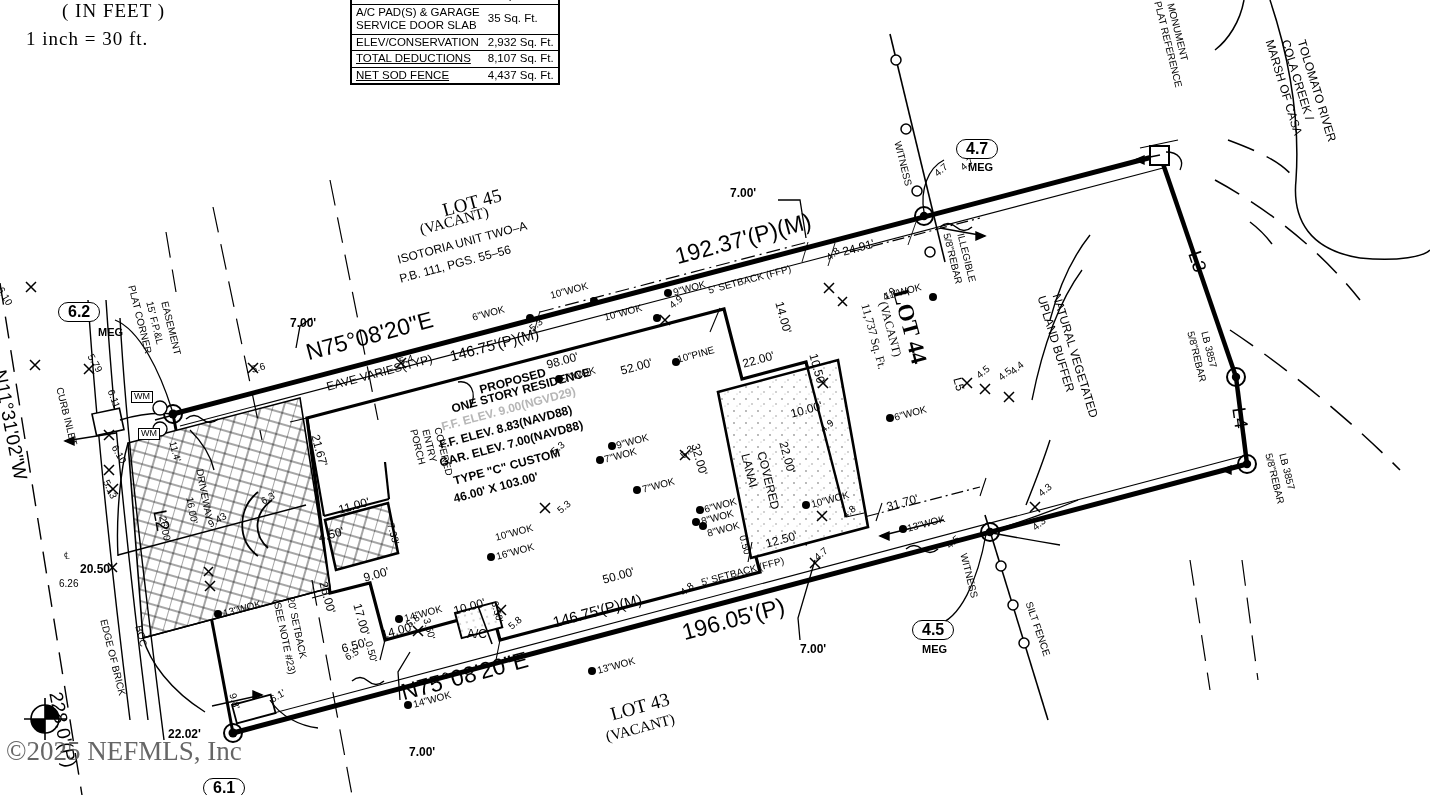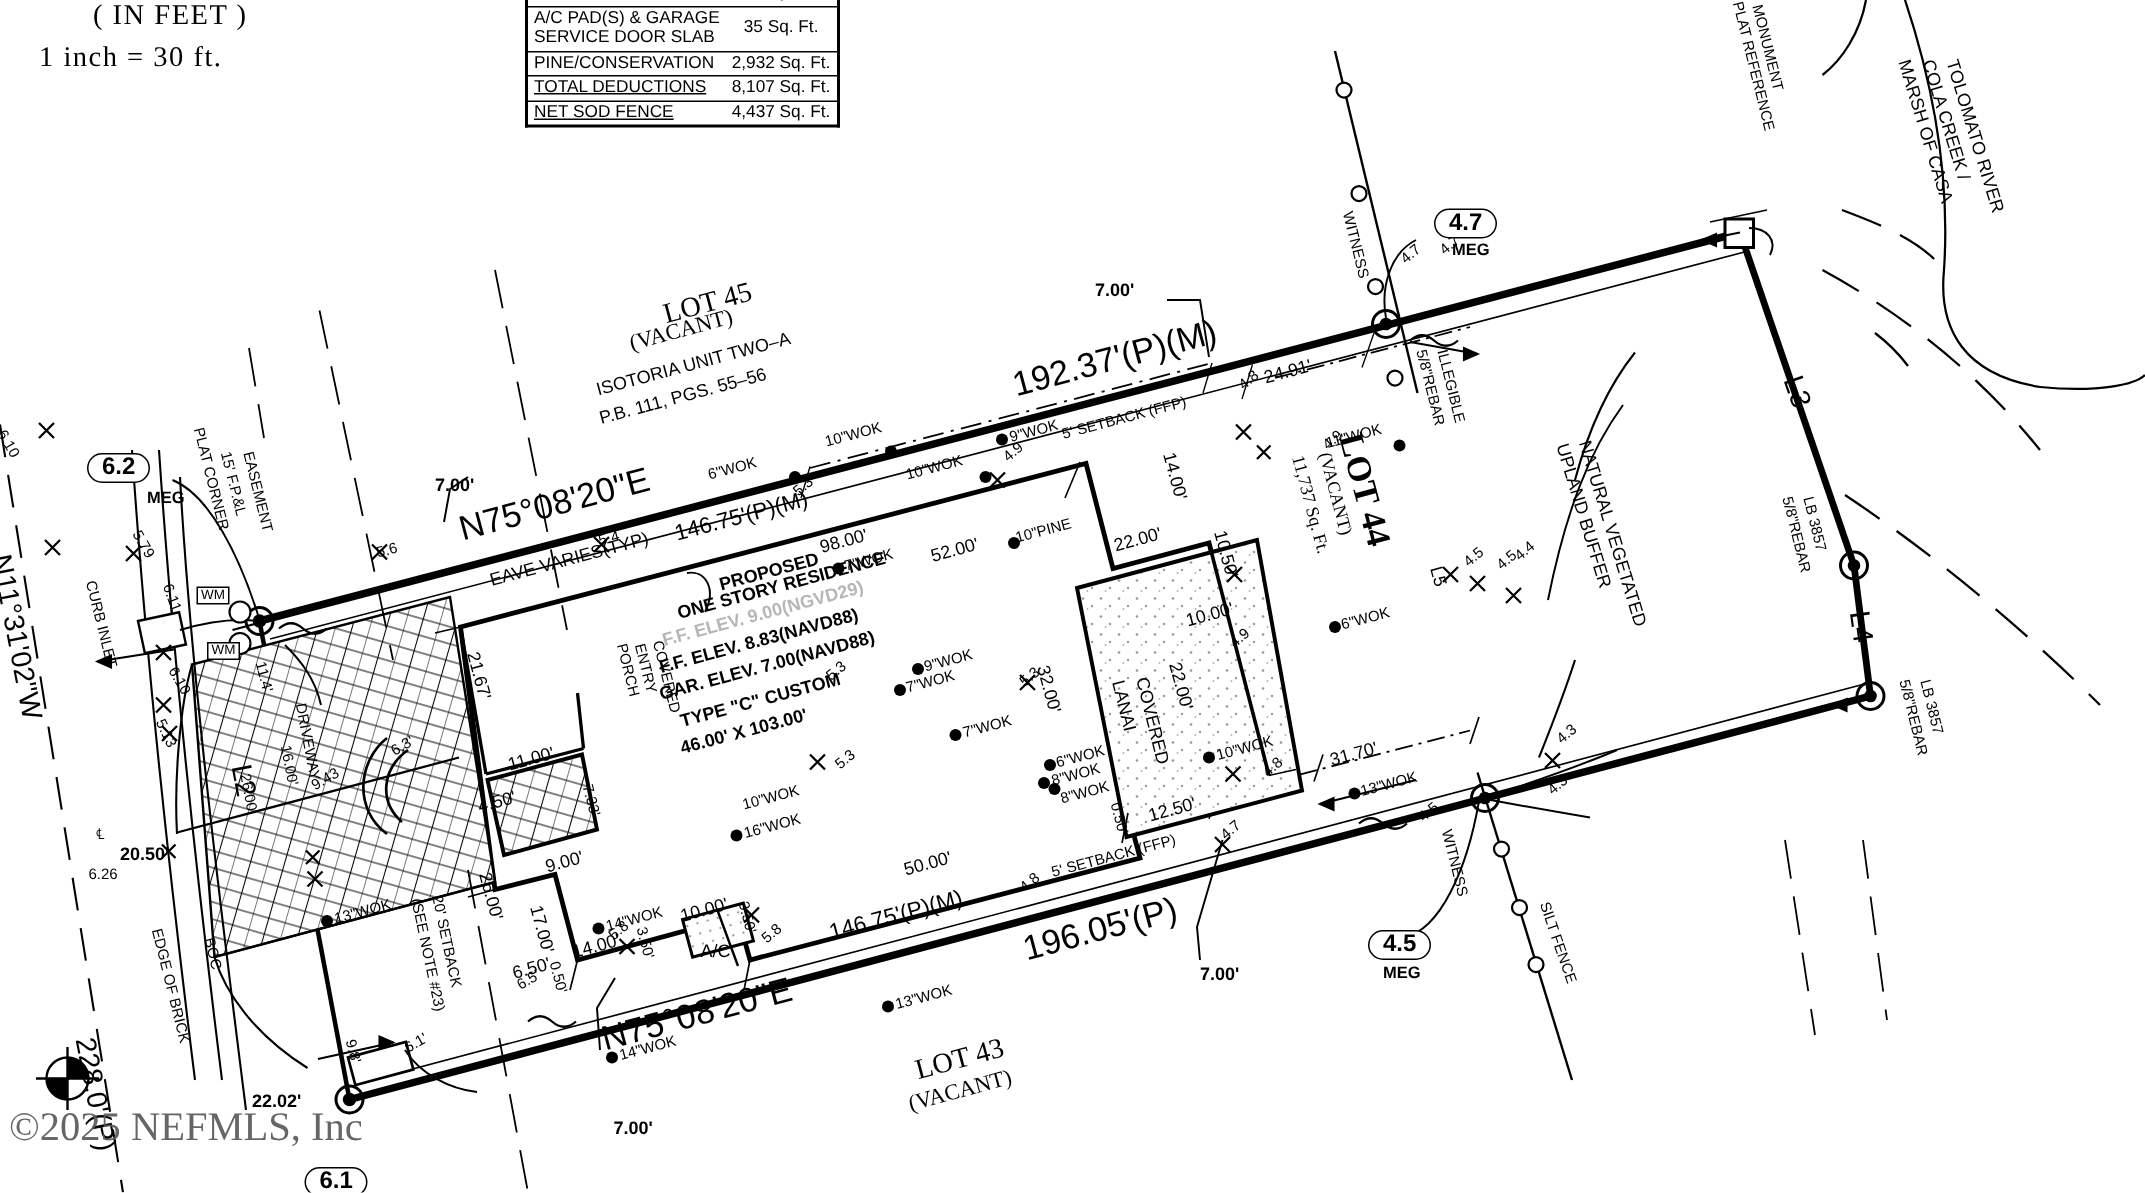--- a/index.html
+++ b/index.html
@@ -23,21 +23,21 @@
   
   #scale-block{position:absolute;left:18px;top:0px;width:300px;}
   #scale-block .l1{position:absolute;left:44px;top:0px;font-size:19px;font-family:"Liberation Serif",serif;letter-spacing:1px;}
   #scale-block .l2{position:absolute;left:8px;top:28px;font-size:19px;font-family:"Liberation Serif",serif;letter-spacing:1px;}
 
   
   #area-table{position:absolute;left:350px;top:-14px;border:2px solid #000;background:#fff;
               border-collapse:collapse;font-size:11.5px;}
   #area-table td{border-top:1px solid #000;padding:1px 4px;line-height:1.18;vertical-align:middle;}
   #area-table tr:first-child td{border-top:none;}
-  #area-table td.val{text-align:center;white-space:nowrap;}
+  #area-table td.val{text-align:left;white-space:nowrap;}
   #area-table td.lbl{white-space:nowrap;}
   .uline{text-decoration:underline;}
 
   
   .r{transform-origin:0 0;}
 
   .wm-box{position:absolute;border:1.3px solid #000;background:#fff;font-size:9px;
           padding:0px 2px;line-height:1.1;}
 
   .callout{position:absolute;border:1.6px solid #000;border-radius:12px;background:#fff;
@@ -377,21 +377,21 @@
       <td class="val">0 Sq. Ft.</td>
     </tr>
     <tr>
       <td class="lbl">
         <span>A/C PAD(S) &amp; GARAGE</span><br>
         <span>SERVICE DOOR SLAB</span>
       </td>
       <td class="val">35 Sq. Ft.</td>
     </tr>
     <tr>
-      <td class="lbl">PINE/CONSERVATION</td>
+      <td class="lbl">ELEV/CONSERVATION</td>
       <td class="val">2,932 Sq. Ft.</td>
     </tr>
     <tr>
       <td class="lbl uline">TOTAL DEDUCTIONS</td>
       <td class="val">8,107 Sq. Ft.</td>
     </tr>
     <tr>
       <td class="lbl uline">NET SOD FENCE</td>
       <td class="val">4,437 Sq. Ft.</td>
     </tr>

